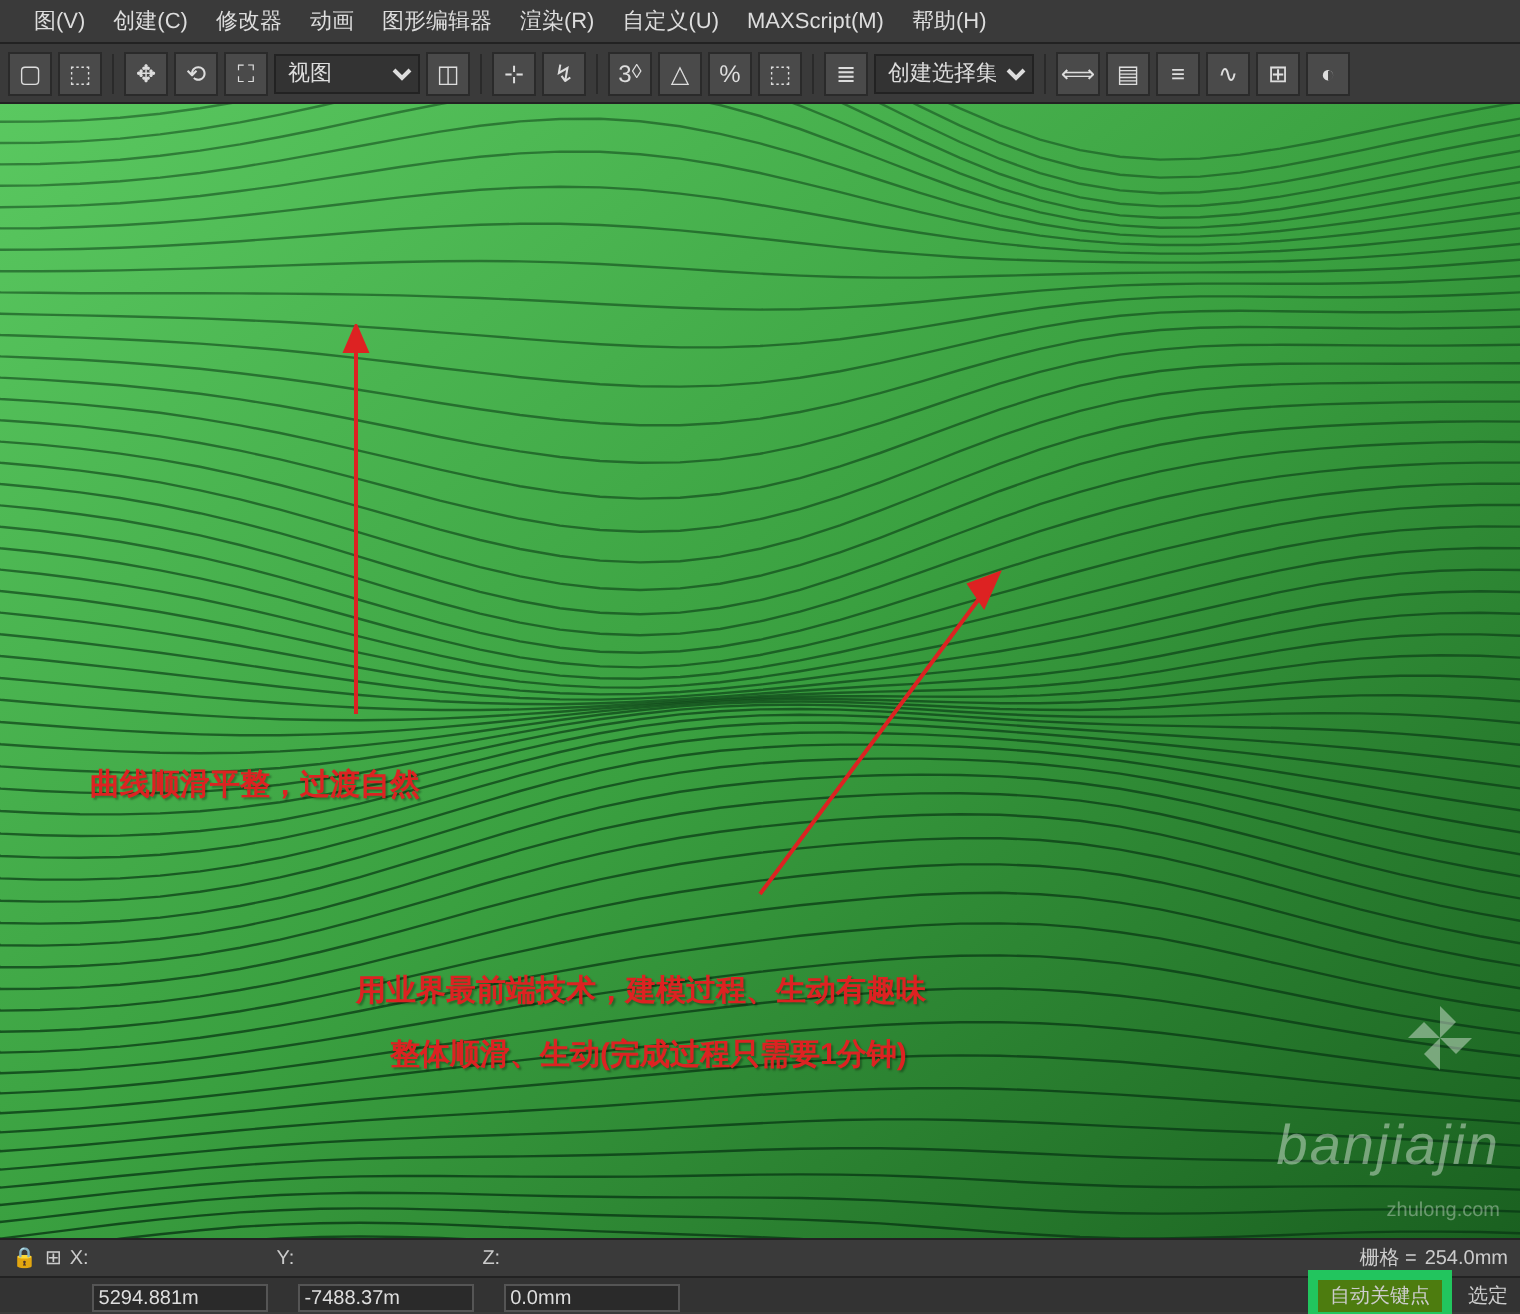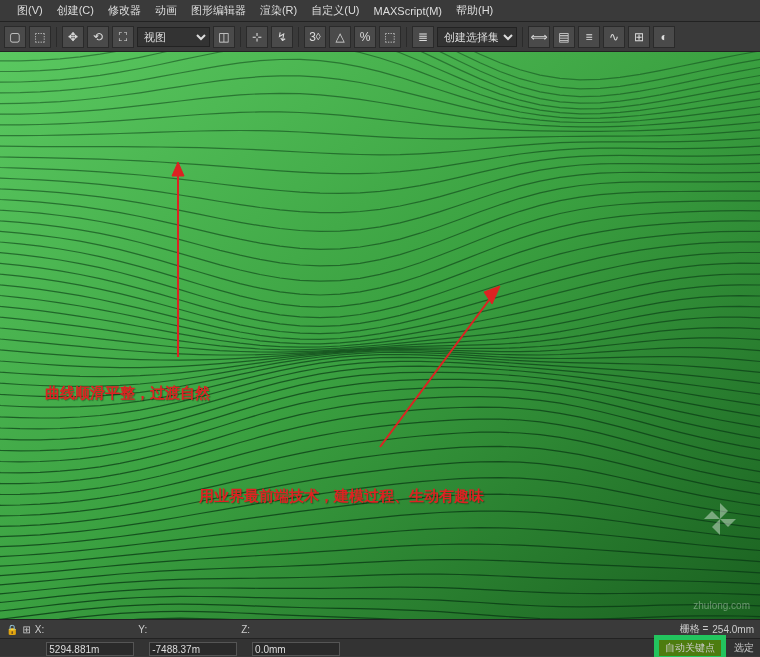--- a/index.html
+++ b/index.html
@@ -295,30 +295,32 @@
   <svg class="arrow" style="left:170px;top:110px" width="30" height="200">
     <line x1="8" y1="195" x2="8" y2="10" stroke="#dd2222" stroke-width="2"></line>
     <polygon points="8,0 2,14 14,14" fill="#dd2222"></polygon>
   </svg>
   <div class="annotation" style="left:45px;top:295px">曲线顺滑平整，过渡自然</div>
 
   <svg class="arrow" style="left:370px;top:230px" width="140" height="170">
     <line x1="10" y1="165" x2="125" y2="10" stroke="#dd2222" stroke-width="2"></line>
     <polygon points="130,4 114,10 122,22" fill="#dd2222"></polygon>
   </svg>
-  <div class="annotation" style="left:199px;top:398px">用业界最前端技术，建模过程、生动有趣味</div>
+  <div class="annotation" style="left:178px;top:398px">用业界最前端技术，建模过程、生动有趣味</div>
+  <div class="annotation" style="left:195px;top:430px">整体顺滑、生动(完成过程只需要1分钟)</div>
 
   <svg class="flower-icon" viewBox="0 0 40 40">
     <g fill="#fff">
       <path d="M20 20 L20 4 L28 12 Z"></path>
       <path d="M20 20 L36 20 L28 28 Z"></path>
       <path d="M20 20 L20 36 L12 28 Z"></path>
       <path d="M20 20 L4 20 L12 12 Z"></path>
     </g>
   </svg>
+  <div class="watermark">banjiajin</div>
   <div class="watermark-sub">zhulong.com</div>
 </div>
 
 <div class="statusbar">
   <div class="coord-row">
     <span class="lock-icon">🔒</span>
     <span>⊞</span>
     <div class="coord-field">
       <span>X:</span>
       <input class="coord-input" value="5294.881m" style="">

